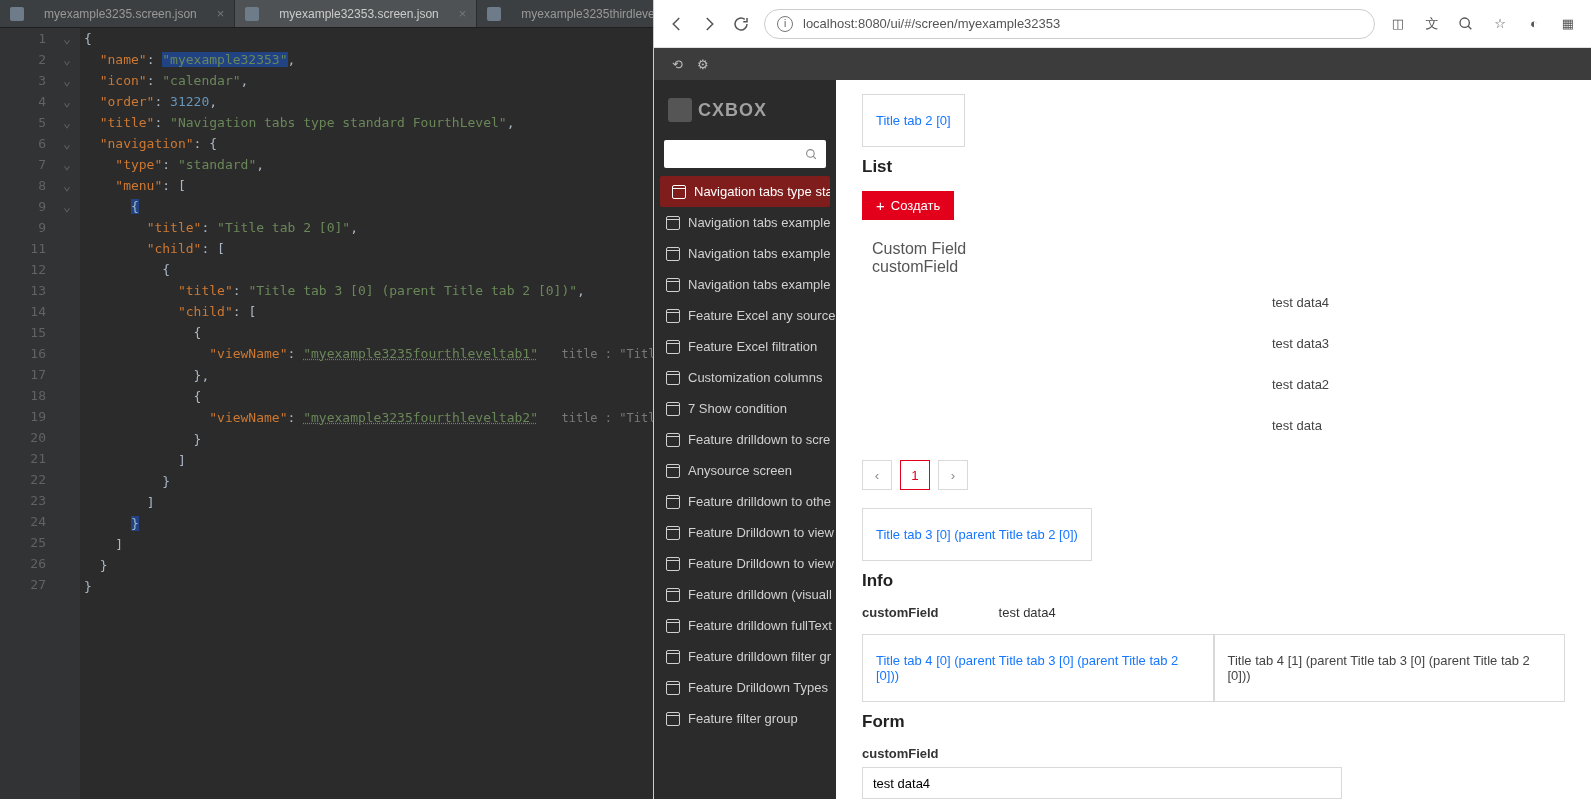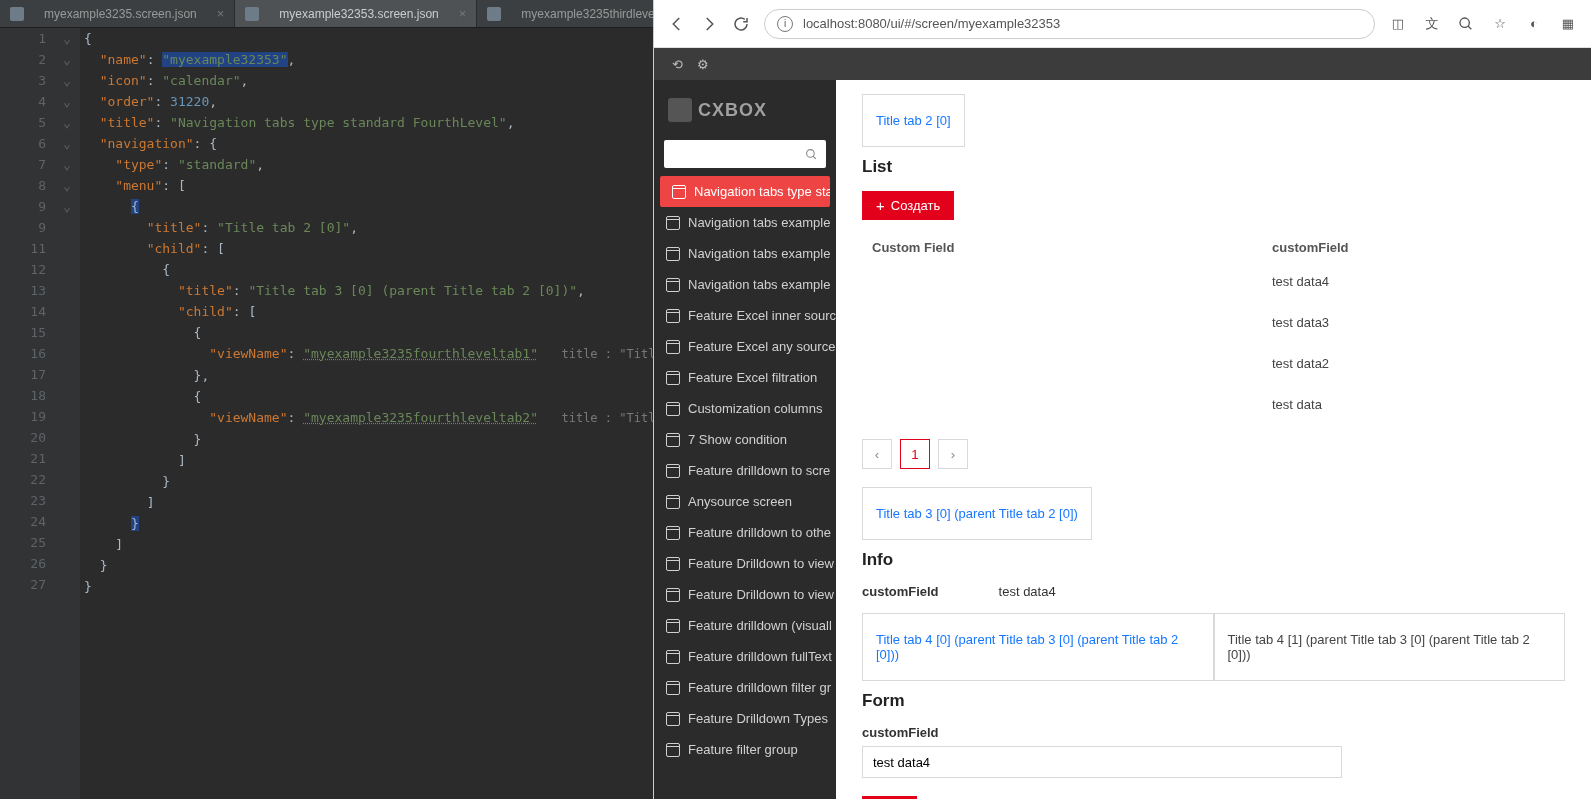--- a/index.html
+++ b/index.html
@@ -38,35 +38,35 @@
 .dark-strip span { color:#bbb; }
 
 .app { flex:1; display:flex; overflow:hidden; }
 .sidebar { width:182px; background:#2b2b2b; color:#ccc; display:flex; flex-direction:column; overflow:hidden; }
 .logo { padding:18px 14px 10px; display:flex; align-items:center; gap:6px; color:#a0a0a0; font-weight:800; font-size:18px; letter-spacing:1px; }
 .logo .cube { width:24px; height:24px; background:#555; border-radius:3px; position:relative; }
 .sb-search { margin:8px 10px; height:28px; background:#fff; border-radius:2px; display:flex; align-items:center; padding:0 8px; color:#888; }
 .sb-search span.mag { margin-left:auto; }
 .nav { flex:1; overflow-y:auto; }
 .nav-item { display:flex; align-items:center; gap:8px; padding:8px 12px; font-size:13px; color:#d0d0d0; white-space:nowrap; overflow:hidden; text-overflow:ellipsis; cursor:pointer;}
-.nav-item.active { background:#ef4444; color:#fff; border-radius:2px; margin:0 6px; }
+.nav-item.active { background:#7f1d1d; color:#fff; border-radius:2px; margin:0 6px; }
 .nav-item .cal-ico { width:14px;height:14px;border:1.5px solid currentColor;border-radius:2px; flex-shrink:0; position:relative;}
 .nav-item .cal-ico:before{content:"";position:absolute;top:2px;left:0;right:0;border-top:1.5px solid currentColor;}
 
 .content { flex:1; overflow-y:auto; padding:14px 26px 30px; background:#fff; }
 .tabbar { display:flex; margin-bottom:10px; }
 .tab { padding:18px 13px; border:1px solid #d9d9d9; font-size:13px; color:#1677ff; background:#fff; cursor:pointer; }
 .tab.muted { color:#444; }
 .tab.active { border:1px solid #d9d9d9; color:#1677ff; }
 h2.sec { font-size:17px; font-weight:700; margin:8px 0 14px; color:#222; }
 .btn-primary { background:#e3001b; color:#fff; border:none; padding:7px 14px; font-size:13px; display:inline-flex; align-items:center; gap:6px; cursor:pointer; }
 .btn-primary.small{padding:7px 14px;}
 .plus{font-size:15px;line-height:13px;}
 .table { width:100%; margin-top:14px; }
-.thead { display:flex; color:#555; font-size:13px; font-weight:700; padding:6px 10px; }
+.thead { display:flex; color:#555; font-size:16px; font-weight:400; padding:6px 10px;flex-direction:column; }
 .thead .c1{width:400px;} .thead .c2{flex:1;}
 .row { display:flex; padding:13px 10px; font-size:13px; color:#444; }
 .row .c1{width:400px;} .row .c2{flex:1;}
 .pager { display:flex; gap:8px; margin-top:14px; }
 .pager button{ width:30px;height:30px;border:1px solid #d9d9d9;background:#fff;color:#888;cursor:pointer;}
 .pager button.cur{border-color:#e3001b;color:#e3001b;}
 .info-row{display:flex;gap:60px;font-size:13px;margin:8px 0 14px;}
 .form-field{margin:6px 0 18px;}
 .form-field label{display:block;font-weight:700;font-size:13px;margin-bottom:6px;}
 .form-field input{width:480px;height:32px;border:1px solid #d9d9d9;padding:0 10px;font-size:13px;}
@@ -230,24 +230,20 @@
             <div class="nav-item">
               <span class="cal-ico"></span>
               <span>Navigation tabs example</span>
             </div>
             <div class="nav-item">
               <span class="cal-ico"></span>
               <span>Navigation tabs example</span>
             </div>
             <div class="nav-item">
               <span class="cal-ico"></span>
-              <span>Feature Excel inner sourc</span>
-            </div>
-            <div class="nav-item">
-              <span class="cal-ico"></span>
               <span>Feature Excel any source</span>
             </div>
             <div class="nav-item">
               <span class="cal-ico"></span>
               <span>Feature Excel filtration</span>
             </div>
             <div class="nav-item">
               <span class="cal-ico"></span>
               <span>Customization columns</span>
             </div>

